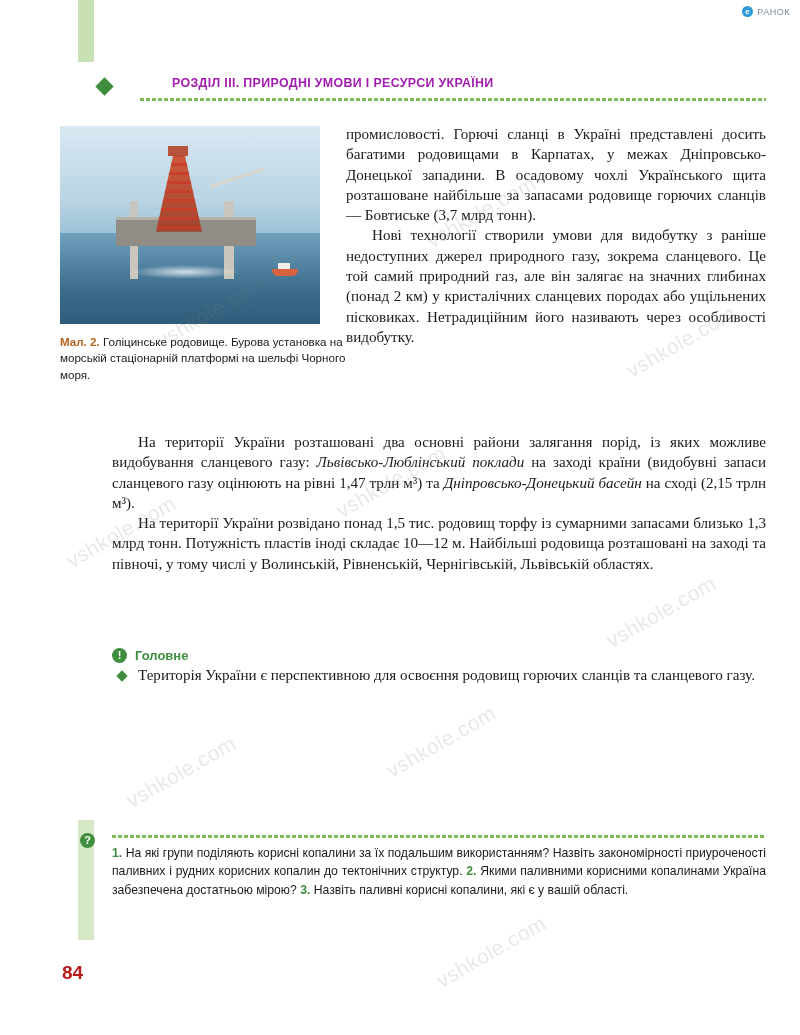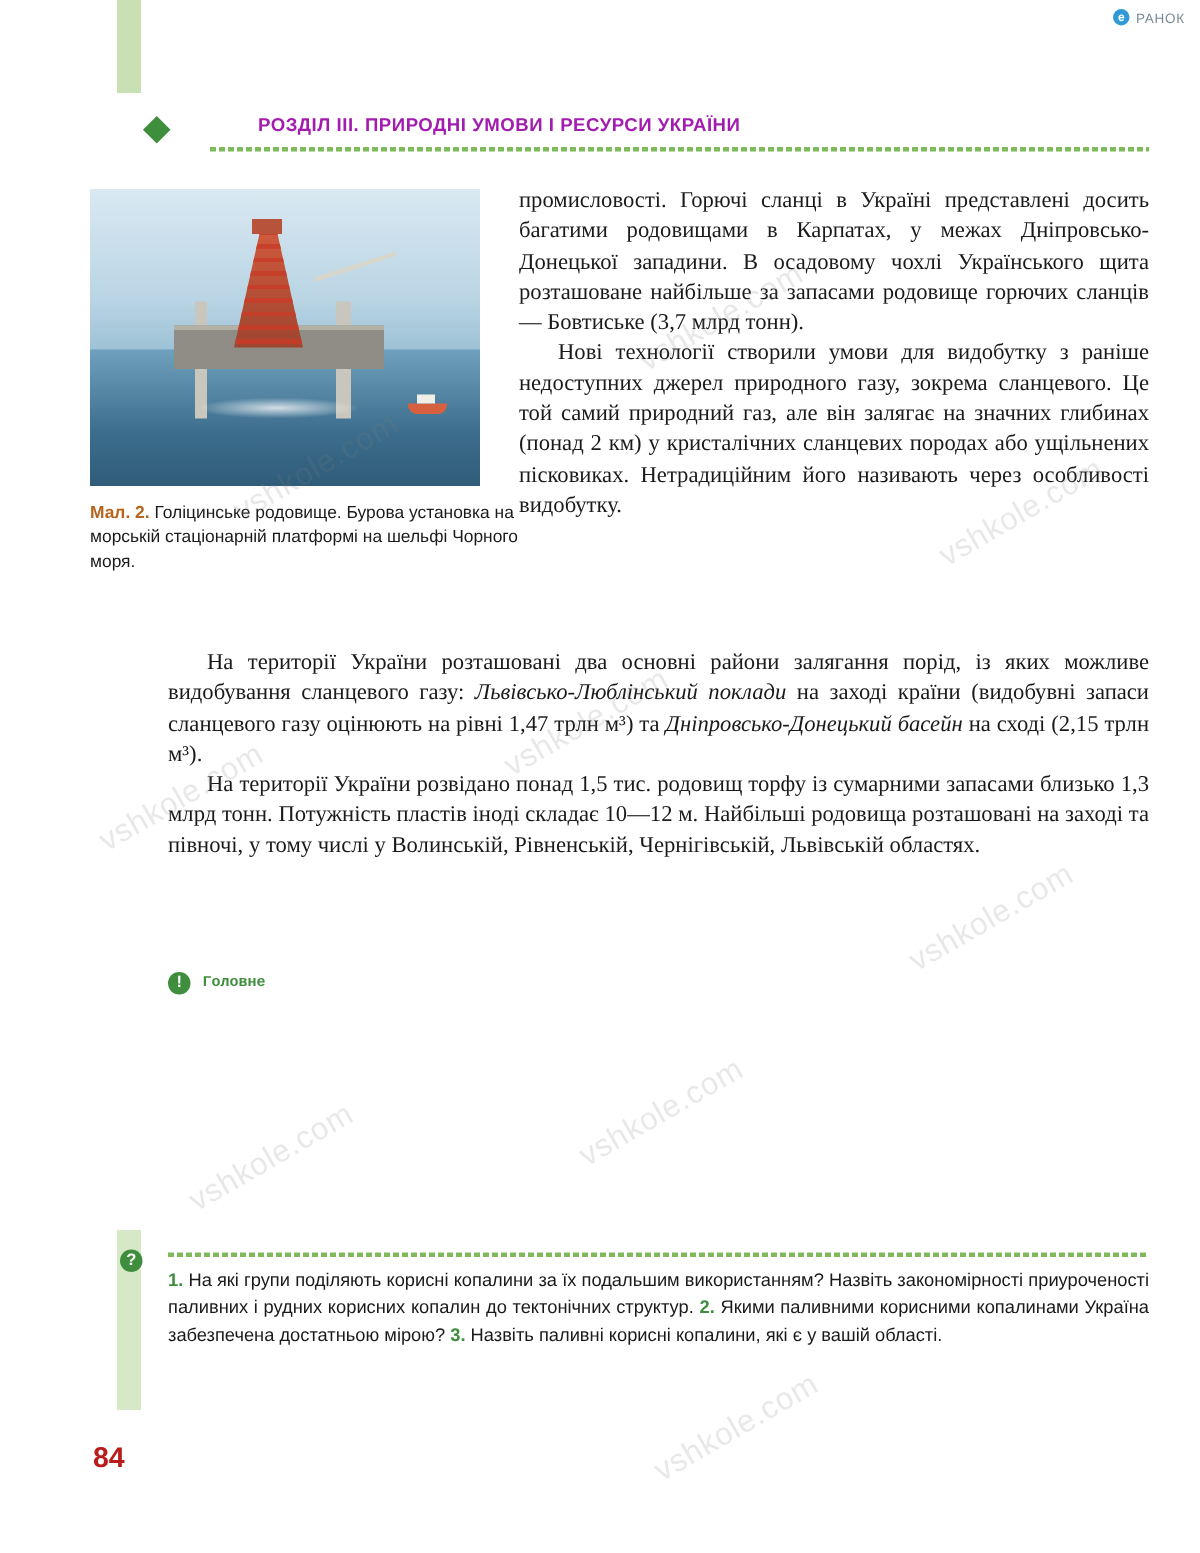--- a/index.html
+++ b/index.html
@@ -224,22 +224,22 @@
     border-radius: 50%;
     background: #3e8e3e;
     color: #fff;
     font-family: "Liberation Sans", sans-serif;
     font-size: 11px;
     font-weight: bold;
     line-height: 15px;
     text-align: center;
   }
   .mb-head .mb-title {
-    font-family: Liberation Mono, monospace;
-    font-size: 10px;
+    font-family: Liberation Sans, sans-serif;
+    font-size: 13px;
     font-weight: bold;
     color: #3e8e3e;
   }
   .main-block ul {
     list-style: none;
     margin: 2px 0 0 0;
     padding: 0;
   }
   .main-block li {
     position: relative;
@@ -372,20 +372,21 @@
   </p>
   <p>На території України розвідано понад 1,5 тис. родовищ торфу із сумарними запасами близько 1,3 млрд тонн. Потужність пластів іноді складає 10—12 м. Найбільші родовища розташовані на заході та півночі, у тому числі у Волинській, Рівненській, Чернігівській, Львівській областях.</p>
 </div>
 
 <div class="main-block">
   <div class="mb-head">
     <span class="excl">!</span>
     <span class="mb-title">Головне</span>
   </div>
   <ul>
+    <li>Територія України є перспективною для освоєння родовищ горючих сланців та сланцевого газу.</li>
   </ul>
 </div>
 
 <div class="qmark">?</div>
 <div class="qblock">
   <div class="qrule"></div>
   <div class="qtext">
     <span class="qnum">1.</span>
     <span>На які групи поділяють корисні копалини за їх подальшим використанням? Назвіть закономірності приуроченості паливних і рудних корисних копалин до тектонічних структур.</span>
     <span class="qnum">2.</span>

